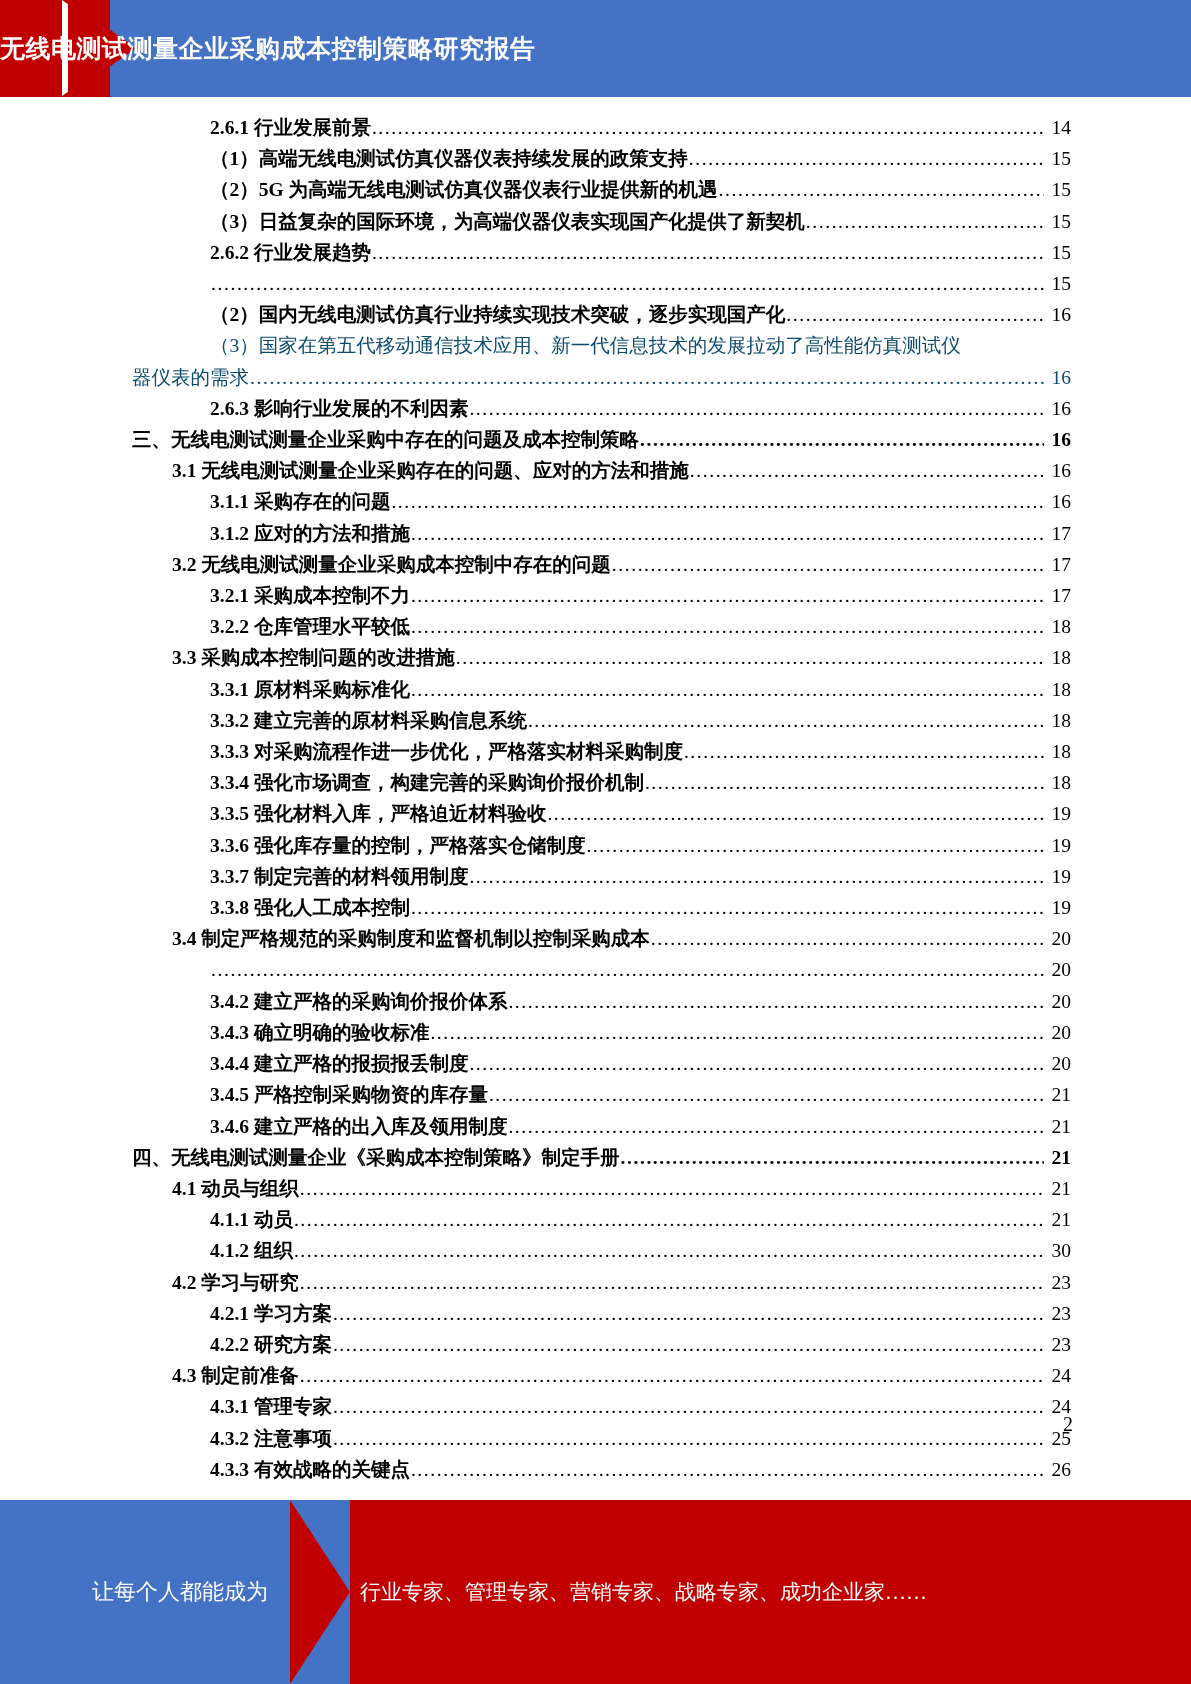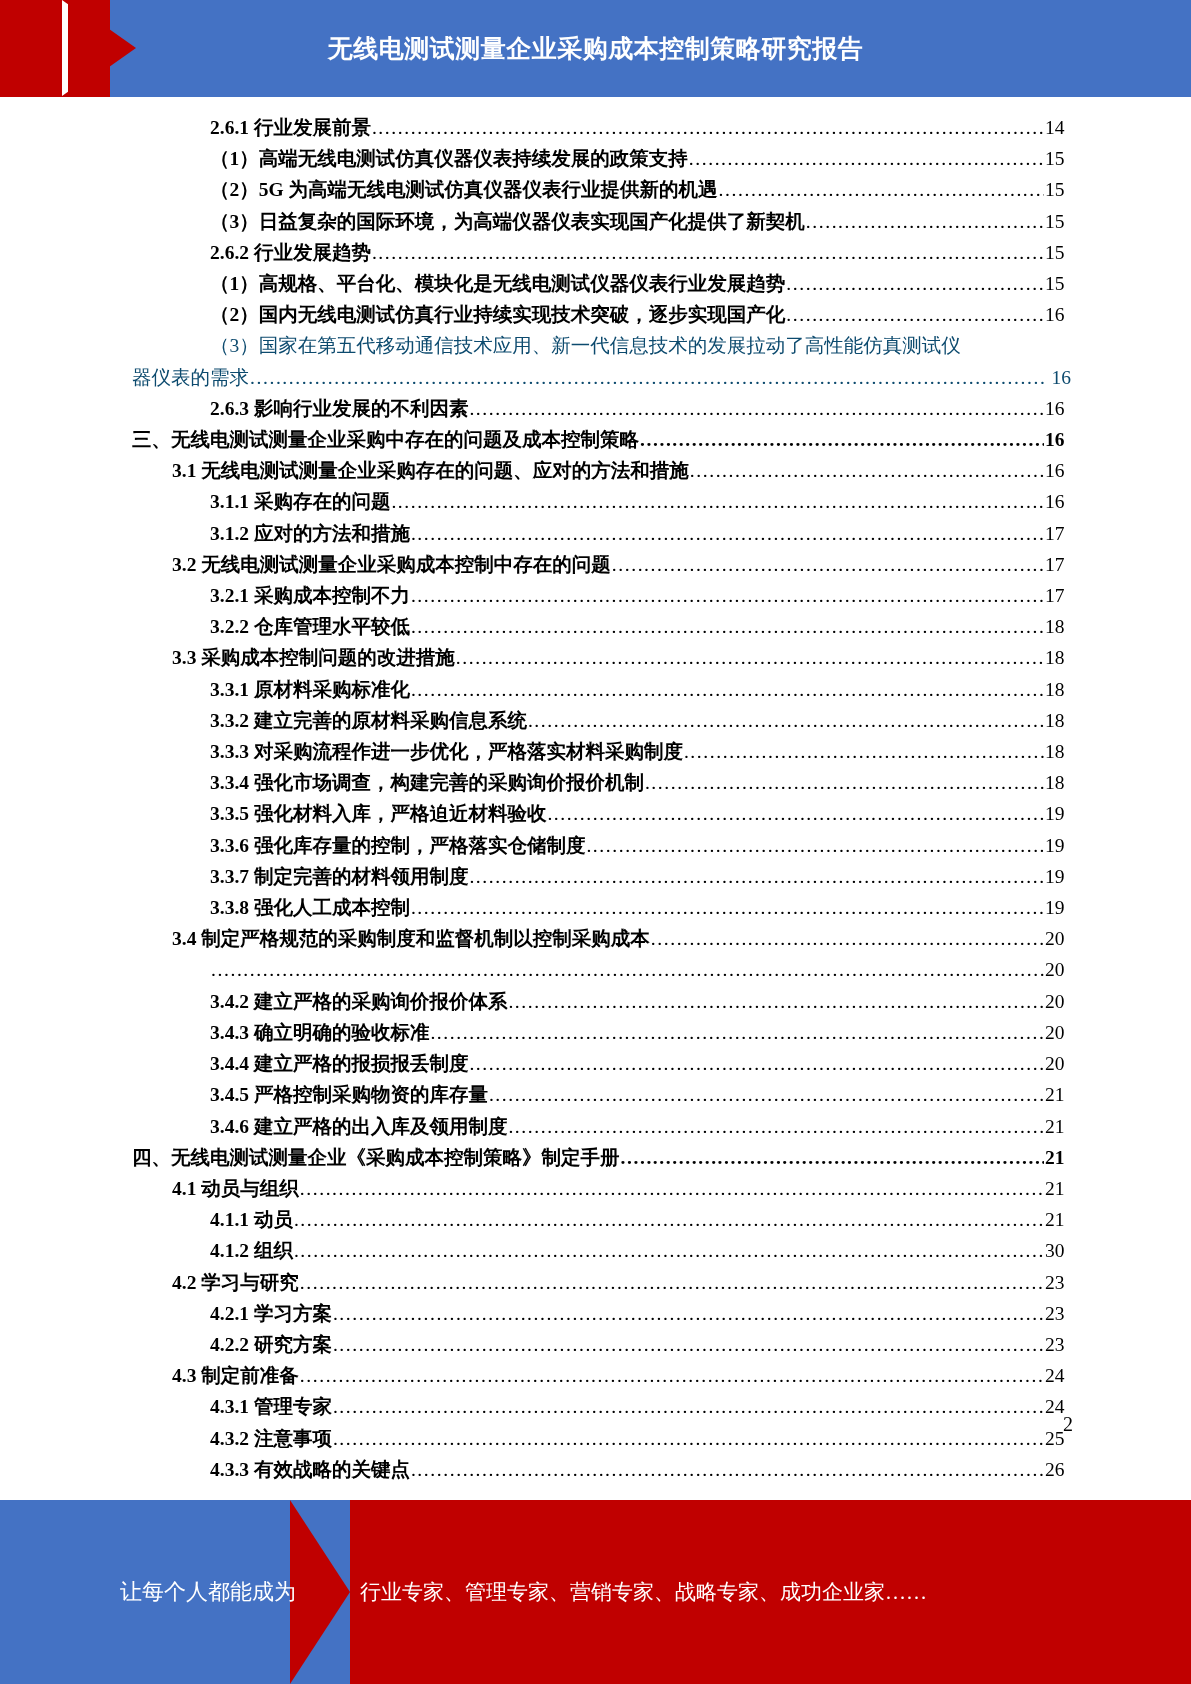--- a/index.html
+++ b/index.html
@@ -46,21 +46,20 @@
     border-top: 48.5px solid transparent;
     border-bottom: 48.5px solid transparent;
     border-left: 68px solid #ffffff;
   }
   .header-title {
     position: absolute;
     left: 0; top: 0;
     width: 1191px;
     height: 126px;
     line-height: 97px;
-    text-align: center;
     color: #ffffff;
     font-size: 25px;
     font-weight: bold;
     font-family: "Liberation Sans", "DejaVu Sans", sans-serif;
     letter-spacing: 0.5px;
   }
 
   
   .toc {
     position: absolute;
@@ -85,21 +84,21 @@
   .toc-row .dots {
     flex: 1 1 auto;
     overflow: hidden;
     white-space: nowrap;
     margin: 0 1px;
     letter-spacing: 1.6px;
     color: #000;
   }
   .toc-row .page {
     flex: 0 0 auto;
-    text-align: left;
+    text-align: right;
     min-width: 26px;
   }
 
   
   .lvl-h  { padding-left: 0px;  font-weight: bold; }
   .lvl-1  { padding-left: 40px; }
   .lvl-2  { padding-left: 78px; }
   .lvl-p  { padding-left: 78px; }
 
   
@@ -169,21 +168,20 @@
     position: absolute;
     left: 0; top: 0;
     width: 350px; height: 184px;
     line-height: 184px;
     text-align: center;
     color: #ffffff;
     font-size: 22px;
     font-family: "Liberation Serif", "DejaVu Serif", serif;
     padding-left: 10px;
     box-sizing: border-box;
-    margin-left: 28px;
   }
   .footer-right-text {
     position: absolute;
     left: 360px; top: 0;
     width: 831px; height: 232px;
     line-height: 184px;
     color: #ffffff;
     font-size: 21px;
     font-family: "Liberation Serif", "DejaVu Serif", serif;
   }
@@ -218,21 +216,20 @@
       <span class="label">（3）日益复杂的国际环境，为高端仪器仪表实现国产化提供了新契机</span>
       <span class="dots">...................................................................................................................................................................................................................................................................</span>
       <span class="page">15</span>
     </div>
     <div class="toc-row lvl-2">
       <span class="label">2.6.2  行业发展趋势</span>
       <span class="dots">...................................................................................................................................................................................................................................................................</span>
       <span class="page">15</span>
     </div>
     <div class="toc-row lvl-p">
-      <span class="label">（1）高规格、平台化、模块化是无线电测试仪器仪表行业发展趋势</span>
       <span class="dots">...................................................................................................................................................................................................................................................................</span>
       <span class="page">15</span>
     </div>
     <div class="toc-row lvl-p">
       <span class="label">（2）国内无线电测试仿真行业持续实现技术突破，逐步实现国产化</span>
       <span class="dots">...................................................................................................................................................................................................................................................................</span>
       <span class="page">16</span>
     </div>
     <div class="toc-wrap">
       <div class="line1">（3）国家在第五代移动通信技术应用、新一代信息技术的发展拉动了高性能仿真测试仪</div>

